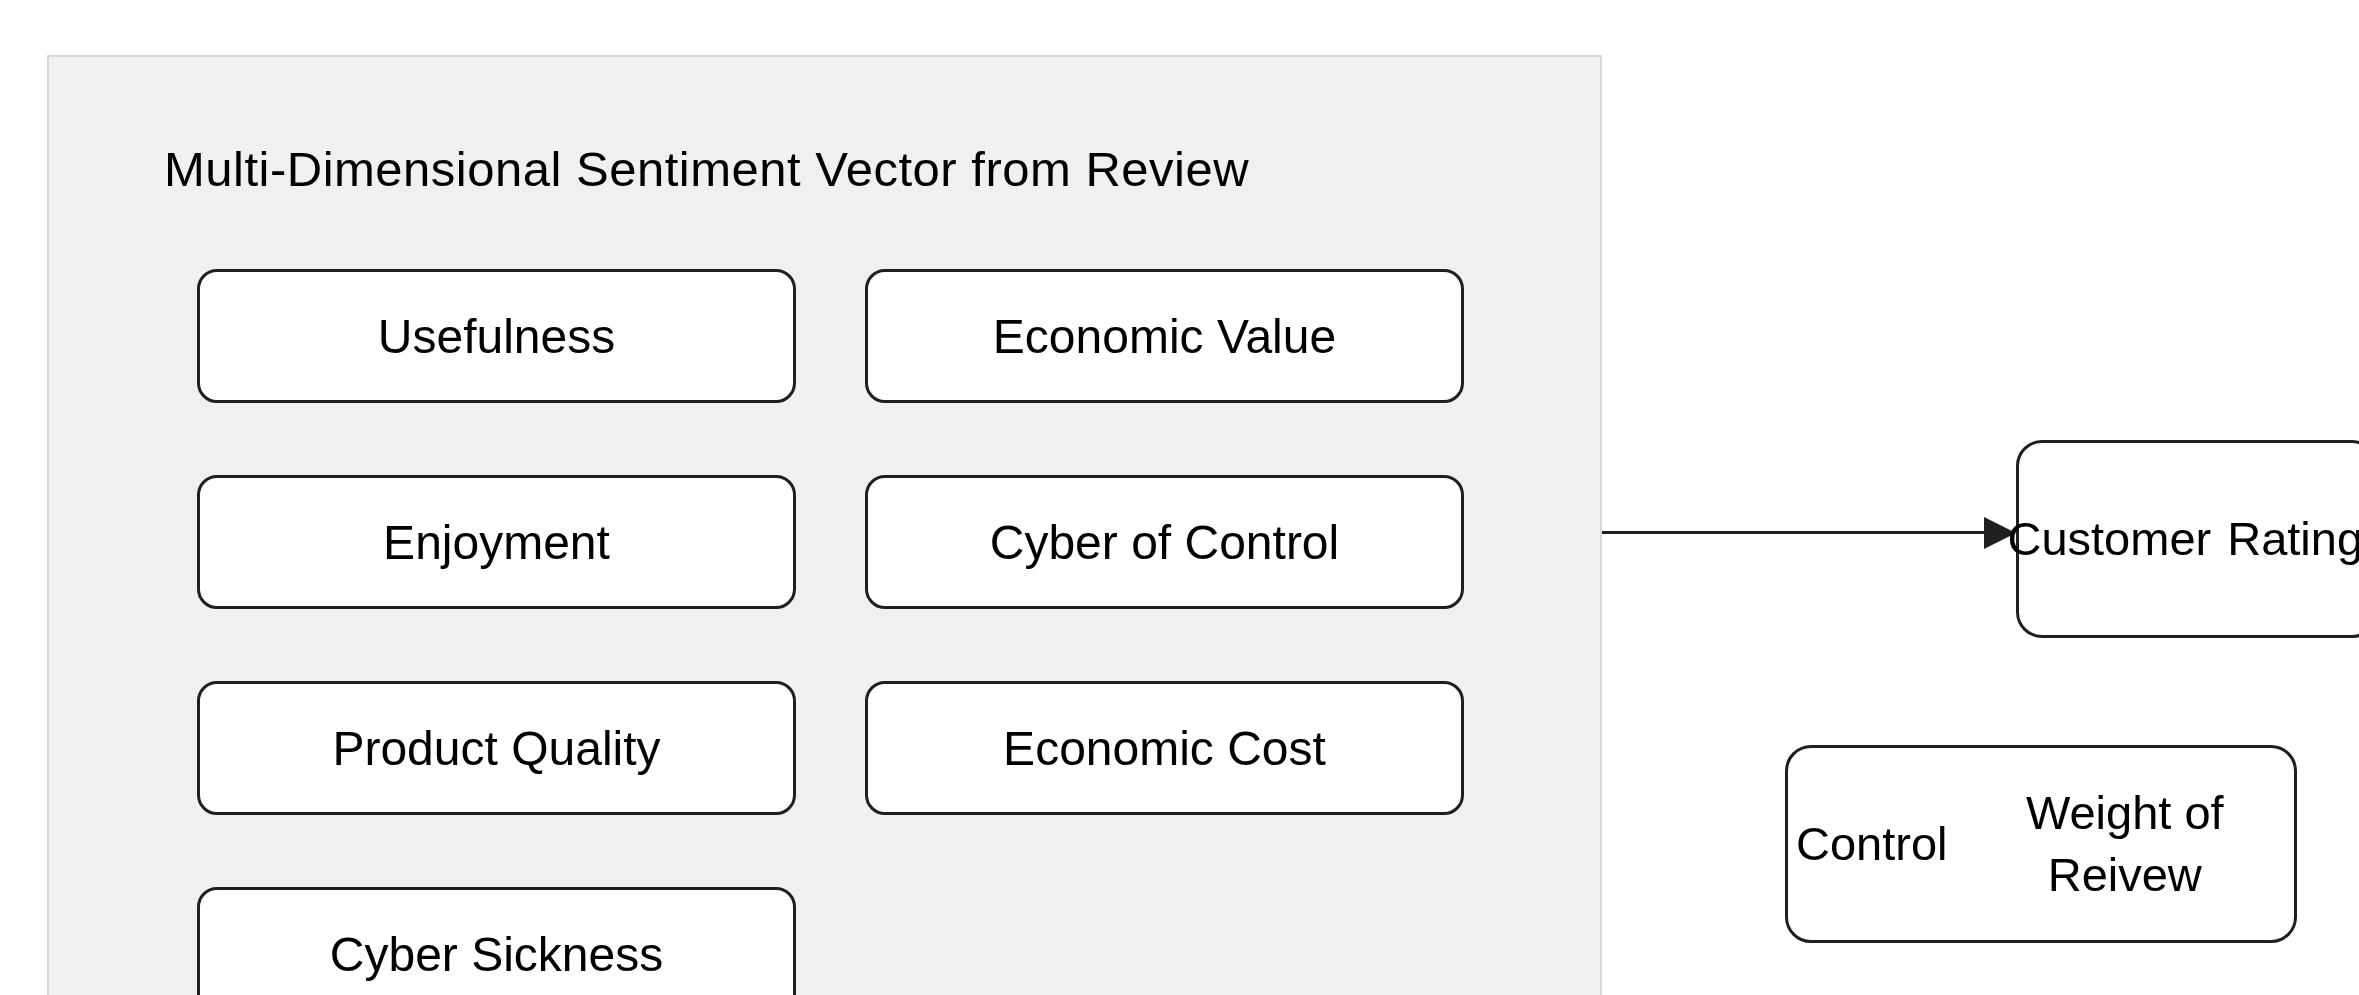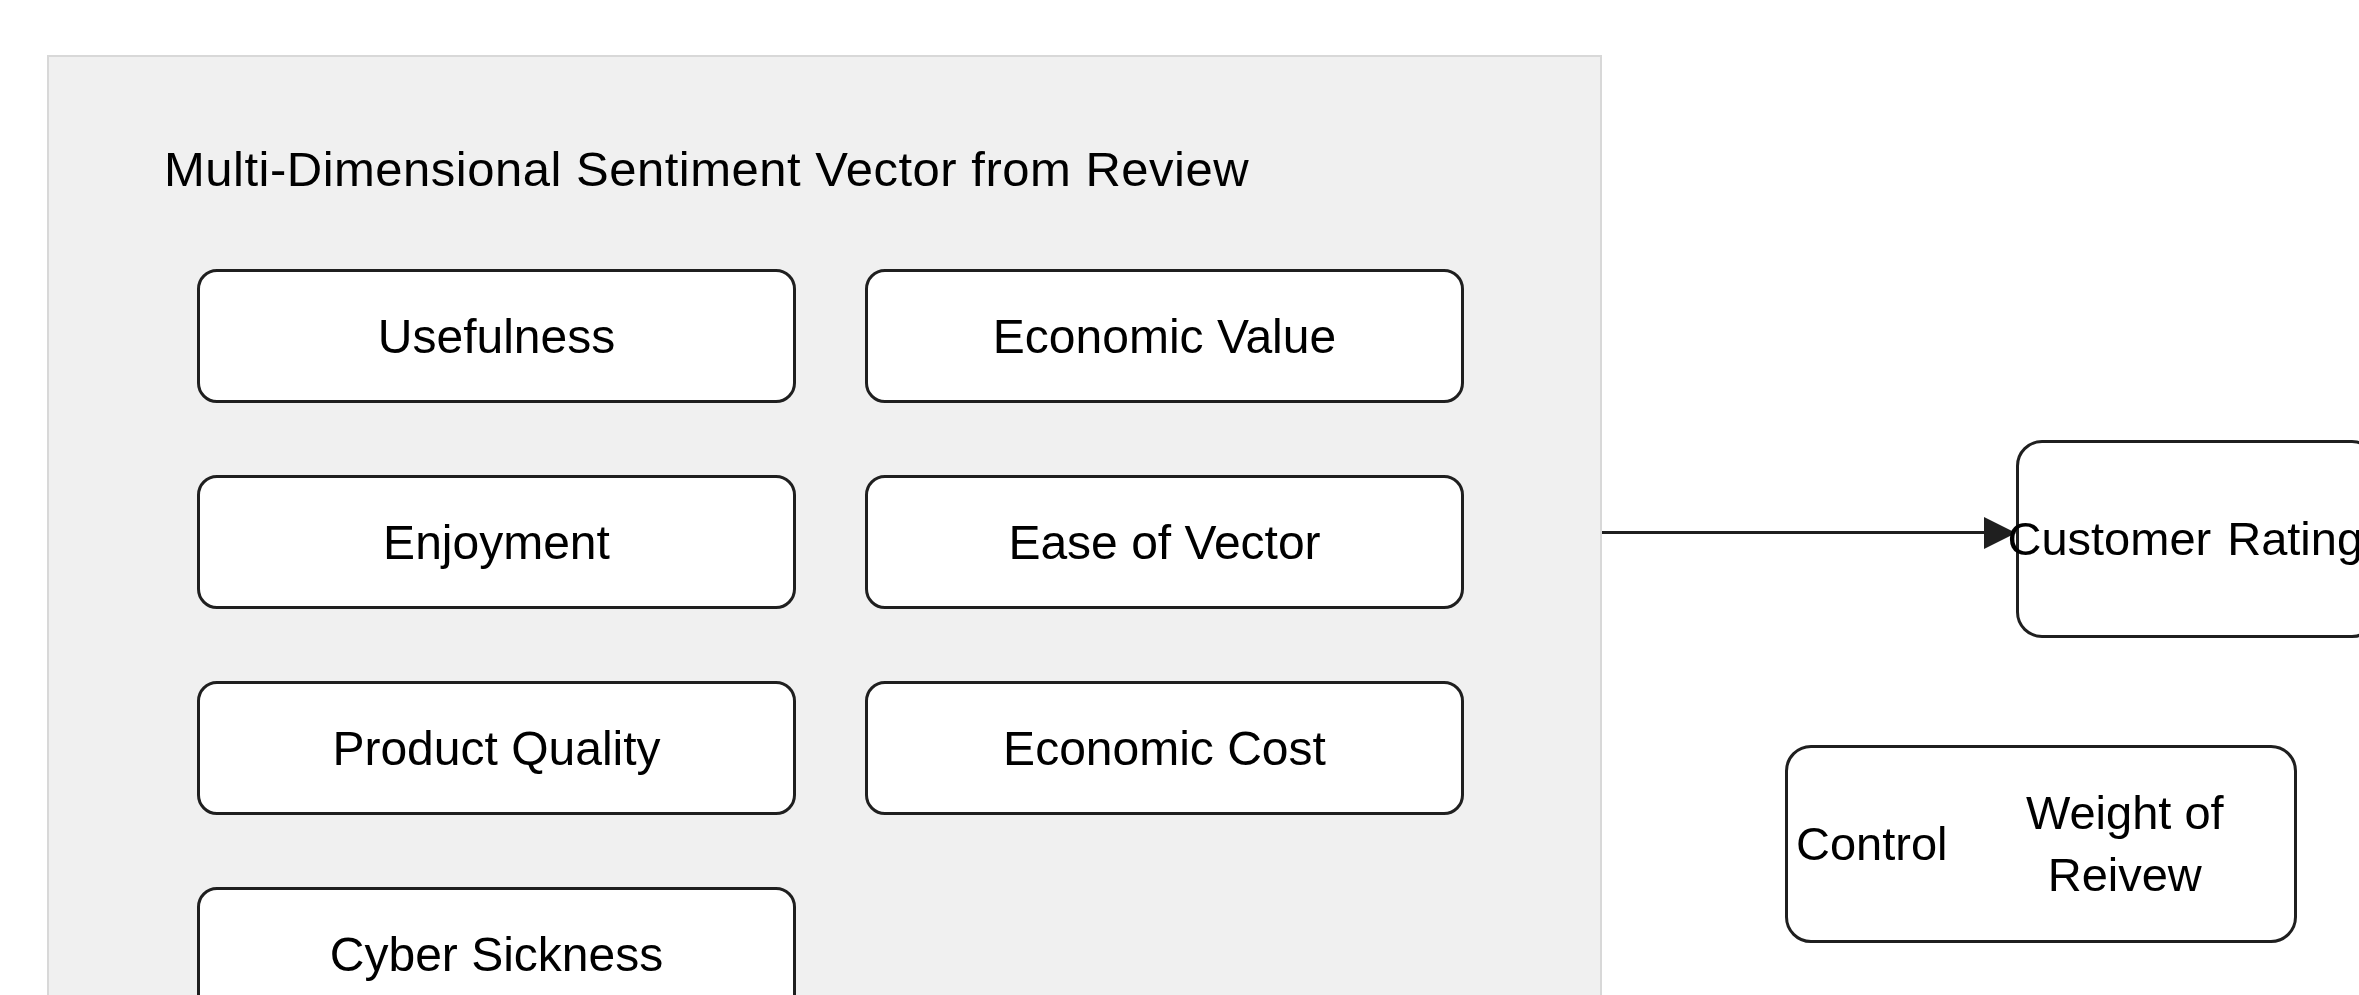--- a/index.html
+++ b/index.html
@@ -75,21 +75,21 @@
       <div class="sent-box">
         <span>Usefulness</span>
       </div>
       <div class="sent-box">
         <span>Economic Value</span>
       </div>
       <div class="sent-box">
         <span>Enjoyment</span>
       </div>
       <div class="sent-box">
-        <span>Ease of Vector</span>
+        <span>Cyber of Control</span>
       </div>
       <div class="sent-box">
         <span>Product Quality</span>
       </div>
       <div class="sent-box">
         <span>Economic Cost</span>
       </div>
       <div class="sent-box">
         <span>Cyber Sickness</span>
       </div>

